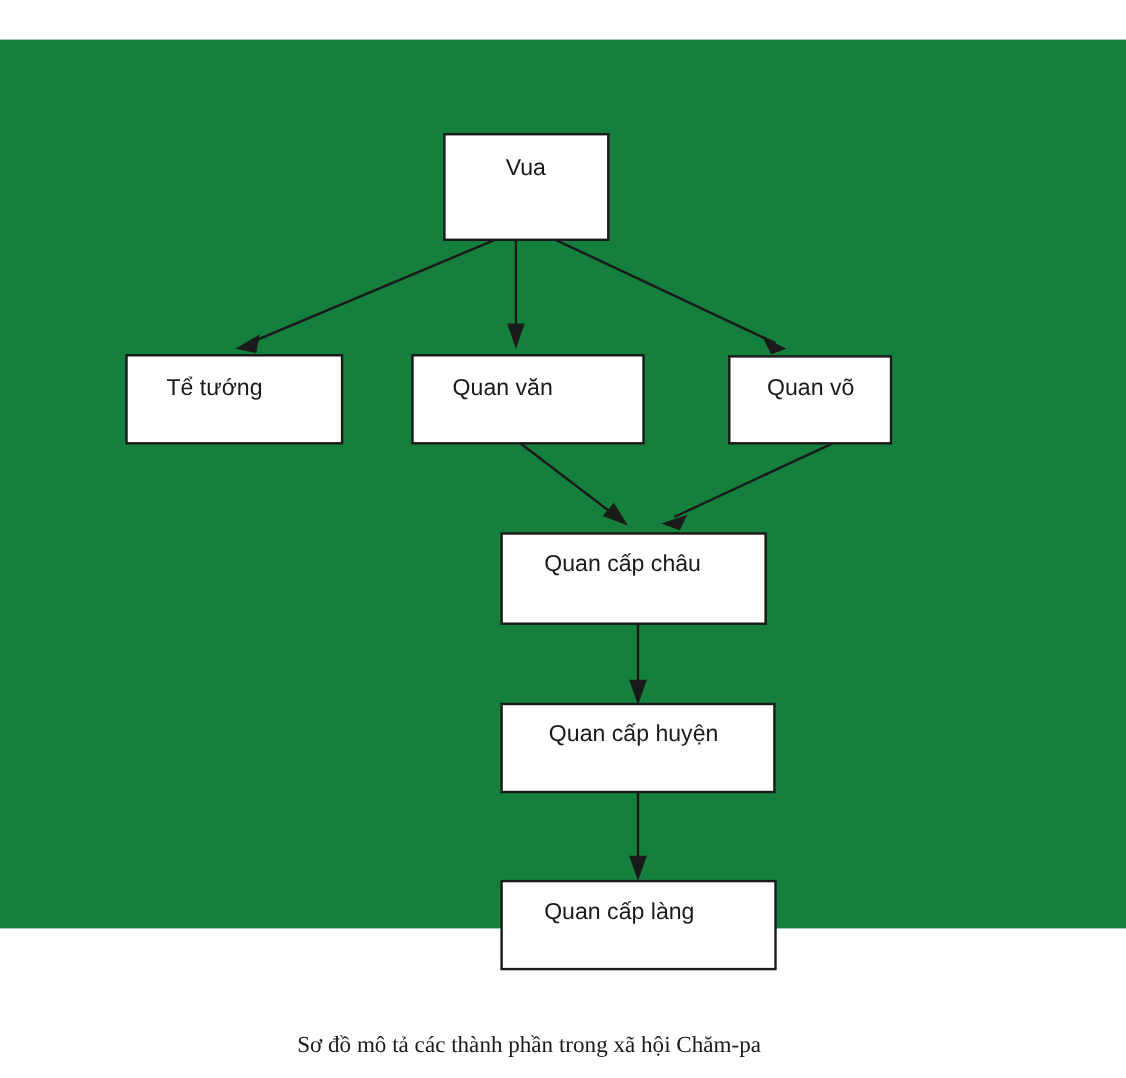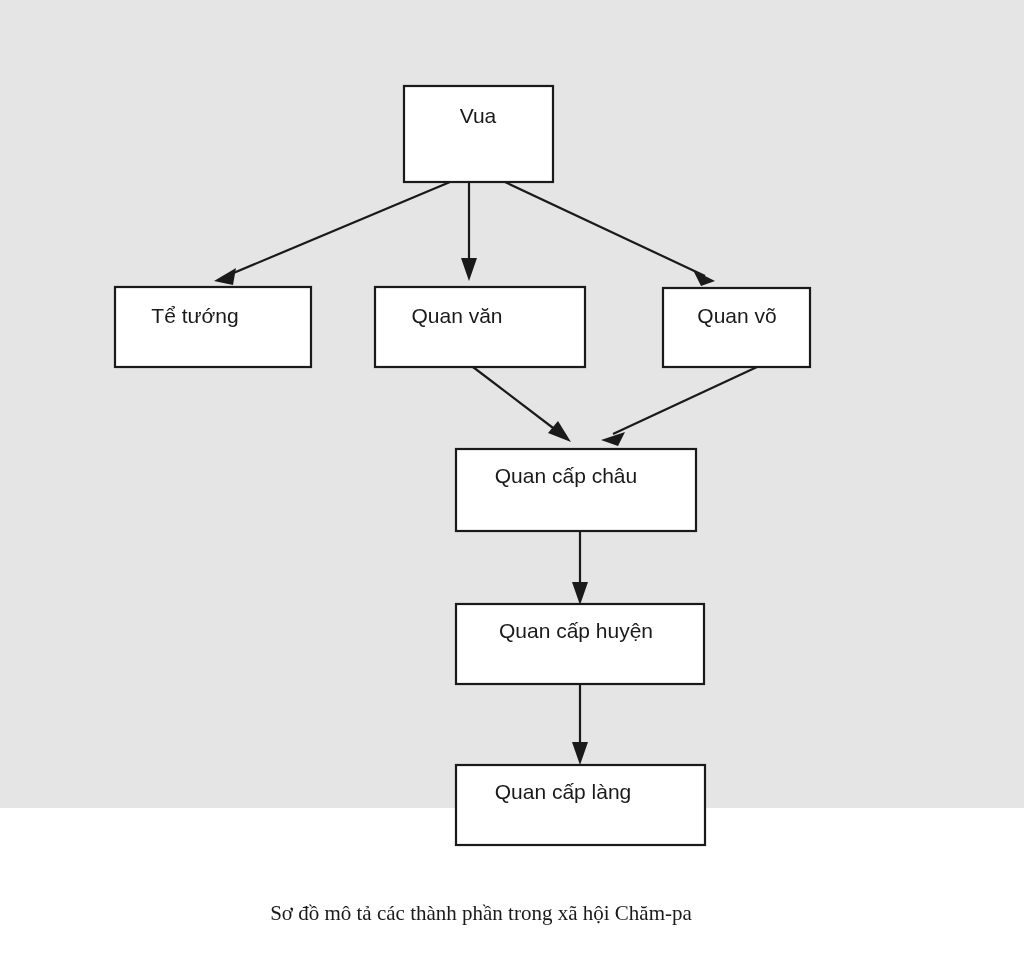--- a/index.html
+++ b/index.html
@@ -11,21 +11,22 @@
     width: 1024px;
     height: 980px;
     font-family: "Liberation Sans", sans-serif;
     color: #1a1a1a;
     overflow: hidden;
   }
   #page {
     position: relative;
     width: 1024px;
     height: 808px;
-    background: #e5e5e5;
+    background: #15803d;
+    margin-top: 36px;
   }
   #diagram {
     position: absolute;
     left: 0;
     top: 0;
     width: 1024px;
     height: 980px;
   }
   .node-box {
     fill: #ffffff;

